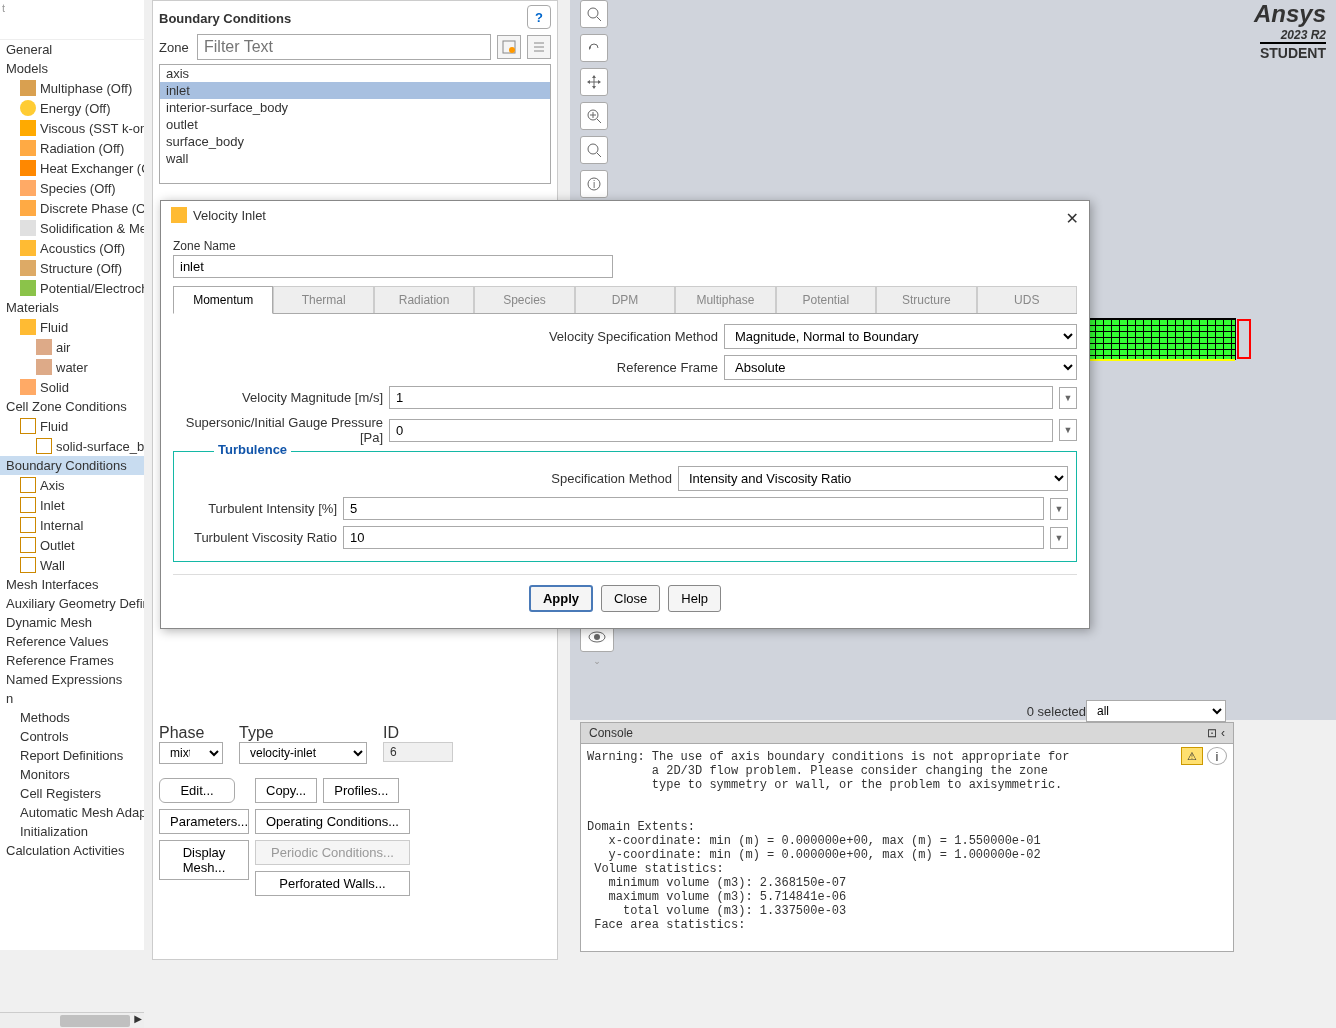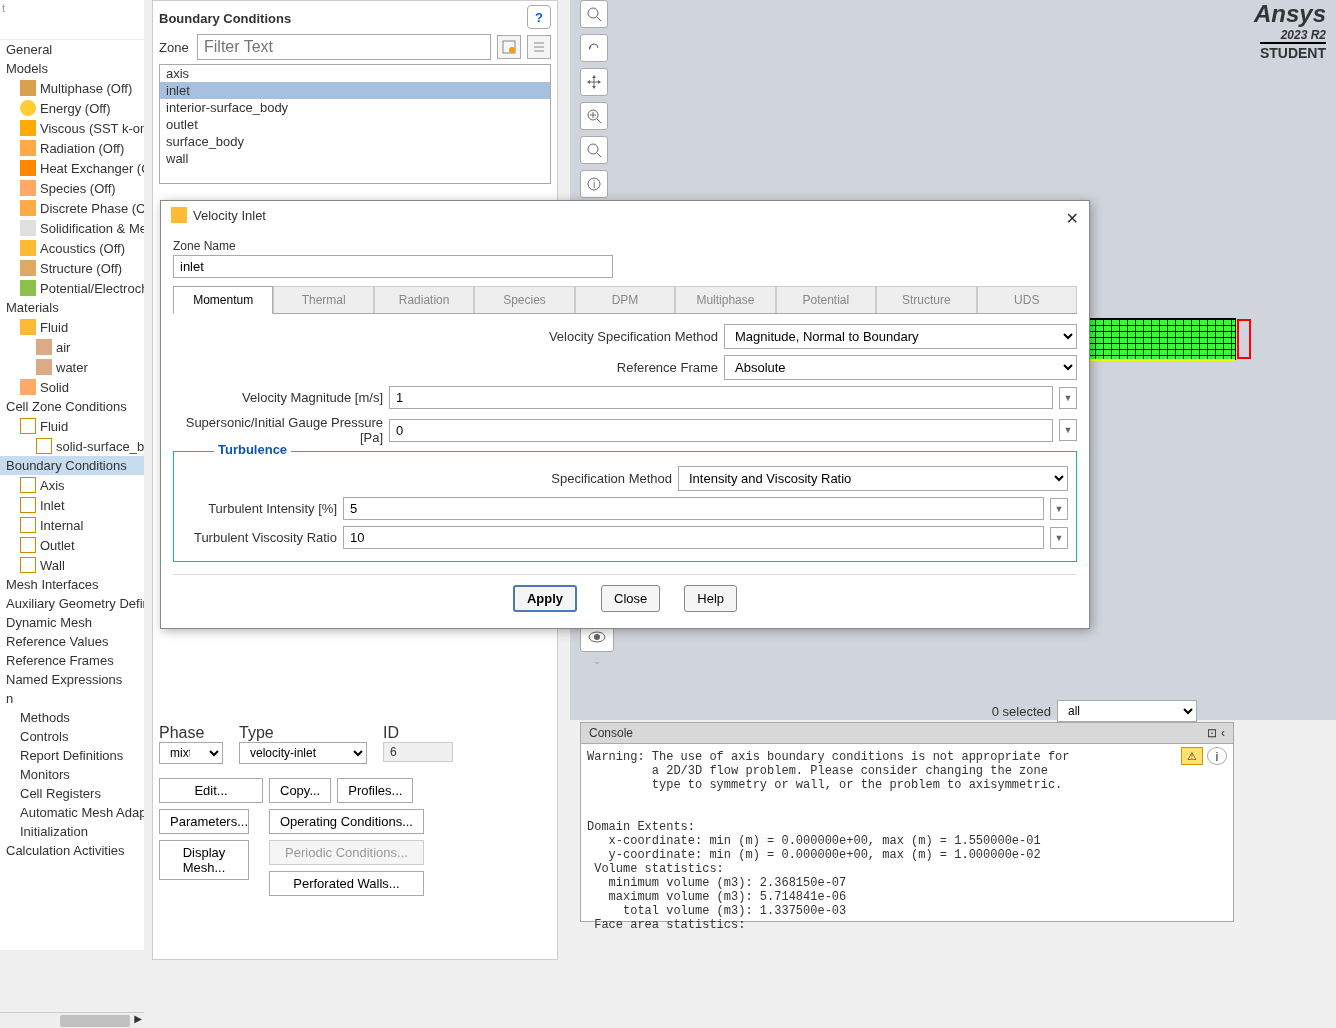--- a/index.html
+++ b/index.html
@@ -43,26 +43,26 @@
     .vtoolbar { position: absolute; left: 580px; top: 0; width: 30px; display: flex; flex-direction: column; gap: 6px; }
     .vtool-btn { width: 28px; height: 28px; border: 1px solid #aaa; border-radius: 3px; background: #fff; display: flex; align-items: center; justify-content: center; cursor: pointer; }
     
     
     .mesh { position: absolute; right: 100px; top: 318px; width: 150px; height: 42px; }
     .mesh-grid { width: 100%; height: 100%; background: linear-gradient(to right, #000 1px, transparent 1px), linear-gradient(to bottom, #000 1px, transparent 1px), #33ff33; background-size: 8px 6px; border: 1px solid #000; position: relative; }
     .mesh-right { position: absolute; right: -16px; top: 0; width: 14px; height: 100%; border: 2px solid red; }
     .mesh-bottom { position: absolute; bottom: -2px; left: 0; right: 0; height: 2px; background: #ff0; }
     
     
-    .console { position: absolute; left: 580px; top: 722px; width: 654px; height: 200px; background: #fff; border: 1px solid #aaa; }
+    .console { position: absolute; left: 580px; top: 722px; width: 654px; height: 230px; background: #fff; border: 1px solid #aaa; }
     .console-header { background: #d8d8d8; padding: 3px 8px; font-size: 12px; display: flex; justify-content: space-between; border-bottom: 1px solid #aaa; }
     .console-body { padding: 6px; font-family: "Courier New", monospace; font-size: 12px; white-space: pre; overflow: hidden; }
     .warn-icon { width: 22px; height: 18px; background: #ffe070; border: 1px solid #cc9900; display: inline-flex; align-items: center; justify-content: center; font-size: 11px; }
     
-    .status-row { position: absolute; left: 559px; top: 698px; width: 640px; display: flex; justify-content: flex-end; align-items: center; gap: 6px; padding: 2px; }
+    .status-row { position: absolute; left: 588px; top: 698px; width: 640px; display: flex; justify-content: flex-end; align-items: center; padding: 2px; }
     
     
     .dialog { position: absolute; left: 160px; top: 200px; width: 930px; background: #fff; border: 1px solid #888; box-shadow: 2px 2px 10px rgba(0,0,0,0.3); z-index: 100; }
     .dialog-title { padding: 6px 10px; display: flex; align-items: center; gap: 6px; position: relative; }
     .dialog-title .close-x { position: absolute; right: 10px; top: 8px; cursor: pointer; font-size: 16px; }
     .dialog-body { padding: 6px 12px 10px 12px; }
     .zn-row { margin: 4px 0 8px 0; }
     .zn-label { font-size: 12px; display: block; margin-bottom: 2px; }
     .zn-input { border: 1px solid #aaa; padding: 3px 6px; width: 440px; font-size: 13px; }
     
@@ -73,21 +73,21 @@
     .dlg-row { display: flex; align-items: center; margin: 6px 0; gap: 6px; }
     .dlg-label { text-align: right; flex: 0 0 210px; font-size: 13px; }
     .dlg-label-long { text-align: right; flex: 0 0 545px; font-size: 13px; }
     .dlg-select { flex: 1; border: 1px solid #aaa; padding: 3px 6px; background: #fff; font-size: 13px; }
     .dlg-input { flex: 1; border: 1px solid #aaa; padding: 3px 6px; font-size: 13px; }
     .dlg-drop { width: 18px; height: 22px; border: 1px solid #aaa; display: flex; align-items: center; justify-content: center; cursor: pointer; font-size: 9px; color: #666; }
     
     .turb-section { border: 1px solid #14b8a6; padding: 8px 8px 6px 8px; margin-top: 6px; position: relative; }
     .turb-title { position: absolute; top: -10px; left: 40px; background: #fff; padding: 0 4px; font-weight: bold; color: #1155aa; font-size: 13px; }
     
-    .dialog-buttons { border-top: 1px solid #ddd; padding: 10px 0 6px 0; margin-top: 12px; display: flex; justify-content: center; gap: 24px; }
+    .dialog-buttons { border-top: 1px solid #ddd; padding: 10px 0 6px 0; margin-top: 12px; display: flex; justify-content: center; gap: 8px; }
     .dlg-btn { border: 1px solid #888; padding: 4px 12px; background: #f5f5f5; border-radius: 3px; cursor: pointer; font-size: 13px; }
     .dlg-btn.primary { border: 2px solid #4a7ab8; font-weight: bold; }
     
     .eye-toolbar { position: absolute; left: 580px; top: 608px; display: flex; flex-direction: column; gap: 4px; }
     
     .scroll-h { position: absolute; left: 0; bottom: 0; width: 144px; height: 16px; background: #eee; border-top: 1px solid #ccc; }
     .scroll-thumb { position: absolute; left: 60px; top: 2px; width: 70px; height: 12px; background: #c0c0c0; border-radius: 2px; }
   </style>
 </head>
 <body>
@@ -291,21 +291,21 @@
       <select class="form-select" style="width:128px;"><option>velocity-inlet</option></select>
     </div>
     <div>
       <div class="form-label">ID</div>
       <div class="form-readonly">6</div>
     </div>
   </div>
 
   <div class="btn-cols">
     <div class="btn-group-col">
-      <button class="std-btn" style="width:104px;">Edit...</button>
+      <button class="std-btn" style="width:76px;border-radius:6px;">Edit...</button>
       <button class="std-btn" style="width:90px;">Parameters...</button>
       <button class="std-btn" style="width:90px;">Display Mesh...</button>
     </div>
     <div class="btn-group-col">
       <div style="display:flex;gap:6px;">
         <button class="std-btn">Copy...</button>
         <button class="std-btn">Profiles...</button>
       </div>
       <button class="std-btn">Operating Conditions...</button>
       <button class="std-btn disabled">Periodic Conditions...</button>

